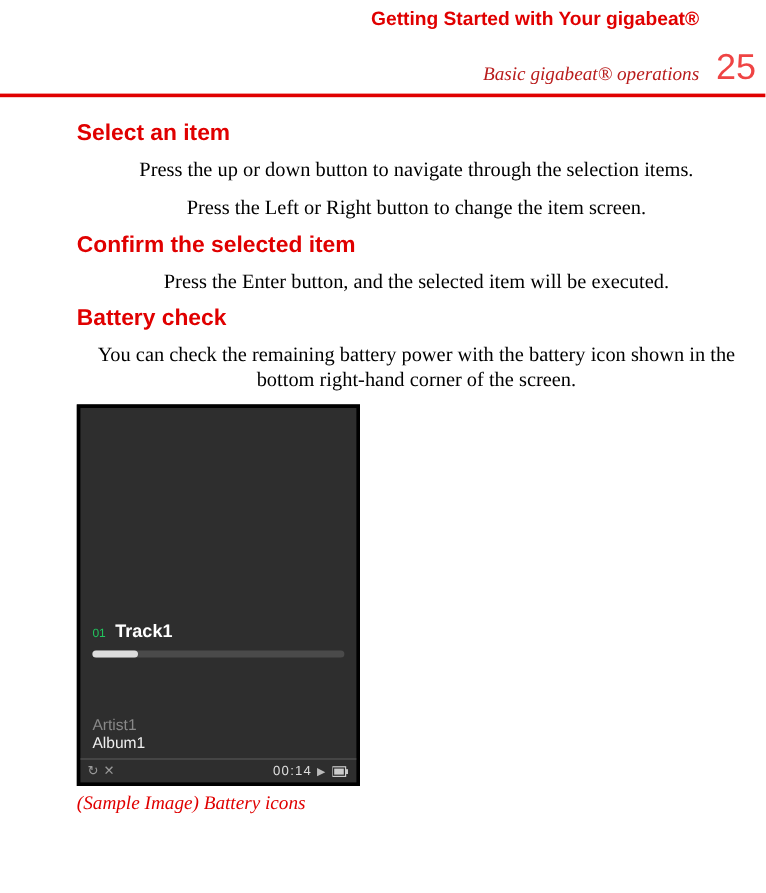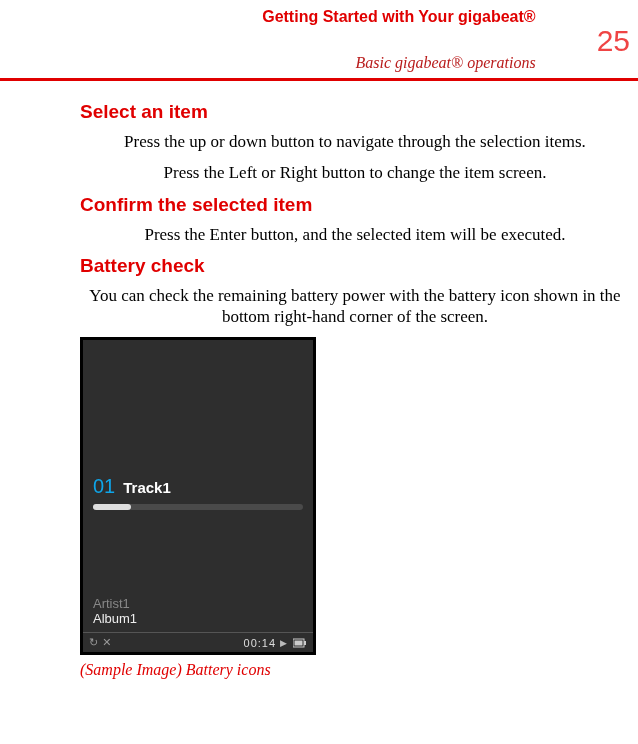--- a/index.html
+++ b/index.html
@@ -7,23 +7,22 @@
     width: 638px;
     height: 744px;
     font-family: Georgia, 'Times New Roman', serif;
     font-size: 16px;
     color: #000;
     background: #fff;
     position: relative;
   }
   .header {
     display: flex;
-    align-items: center;
+    align-items: flex-end;
     padding: 8px 8px 0 0;
-    gap: 47px;
   }
   .header-titles {
     flex: 1;
     text-align: right;
     padding-right: 14px;
   }
   .chapter-title {
     font-family: Arial, Helvetica, sans-serif;
     font-weight: bold;
     font-size: 16px;
@@ -42,21 +41,21 @@
     color: #ef4444;
     line-height: 1;
     padding-top: 2px;
   }
   .rule {
     border: none;
     border-top: 3px solid #e00000;
     margin-top: 6px;
   }
   .content {
-    padding: 20px 8px 8px 80px;
+    padding: 20px 8px 8px 64px;
   }
   h2.red-heading {
     font-family: Arial, Helvetica, sans-serif;
     font-weight: bold;
     color: #e00000;
     font-size: 19px;
     margin-bottom: 8px;
   }
   p.body {
     font-size: 17px;
@@ -81,25 +80,26 @@
     position: relative;
     border: 3px solid #000;
   }
   .track-area {
     position: absolute;
     left: 10px;
     right: 10px;
     top: 135px;
   }
   .track-num {
-    color: #0ea5e9;
-    font-family: Arial, sans-serif;
-    font-size: 20px;
+    color: #22c55e;
+    font-family: Arial, sans-serif;
+    font-size: 10px;
     display: inline-block;
     margin-right: 4px;
+    margin-top: 48px;
   }
   .track-name {
     color: #fff;
     font-family: Arial, sans-serif;
     font-size: 15px;
     font-weight: bold;
     text-align: center;
   }
   .progress-bar {
     height: 6px;

